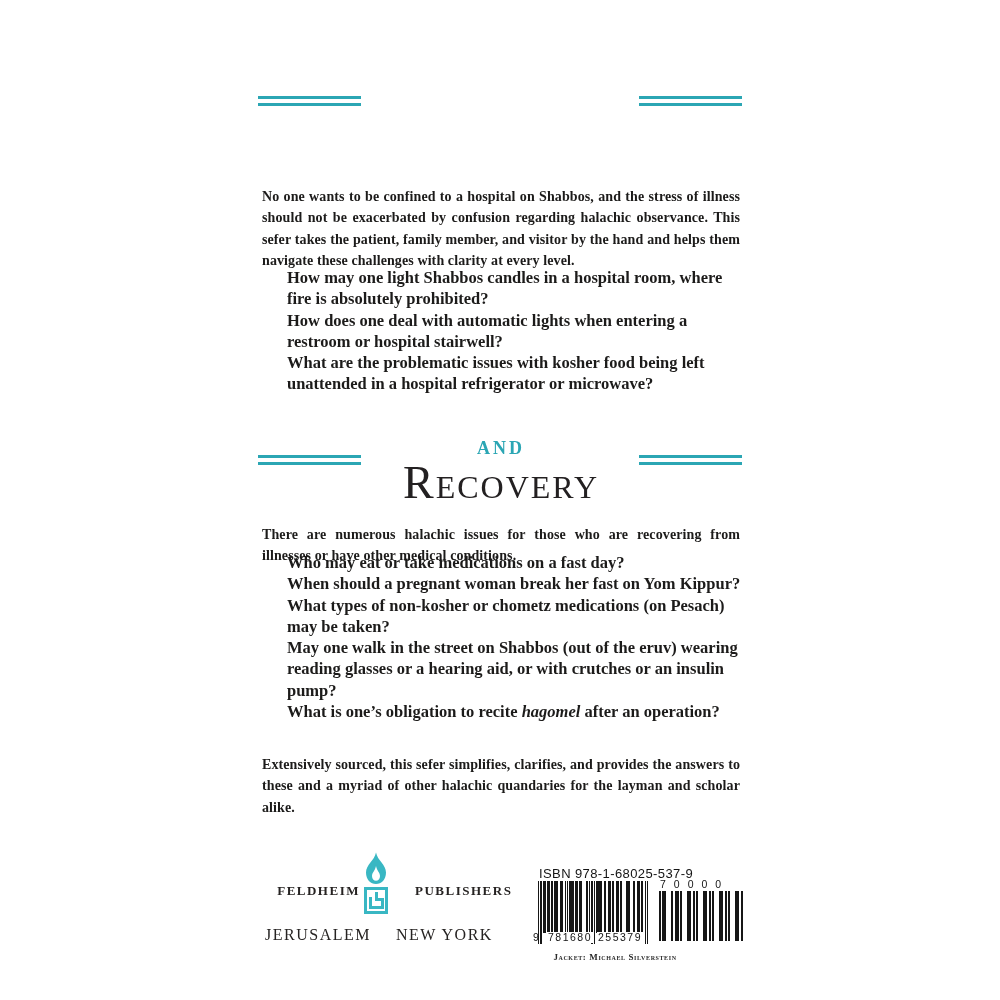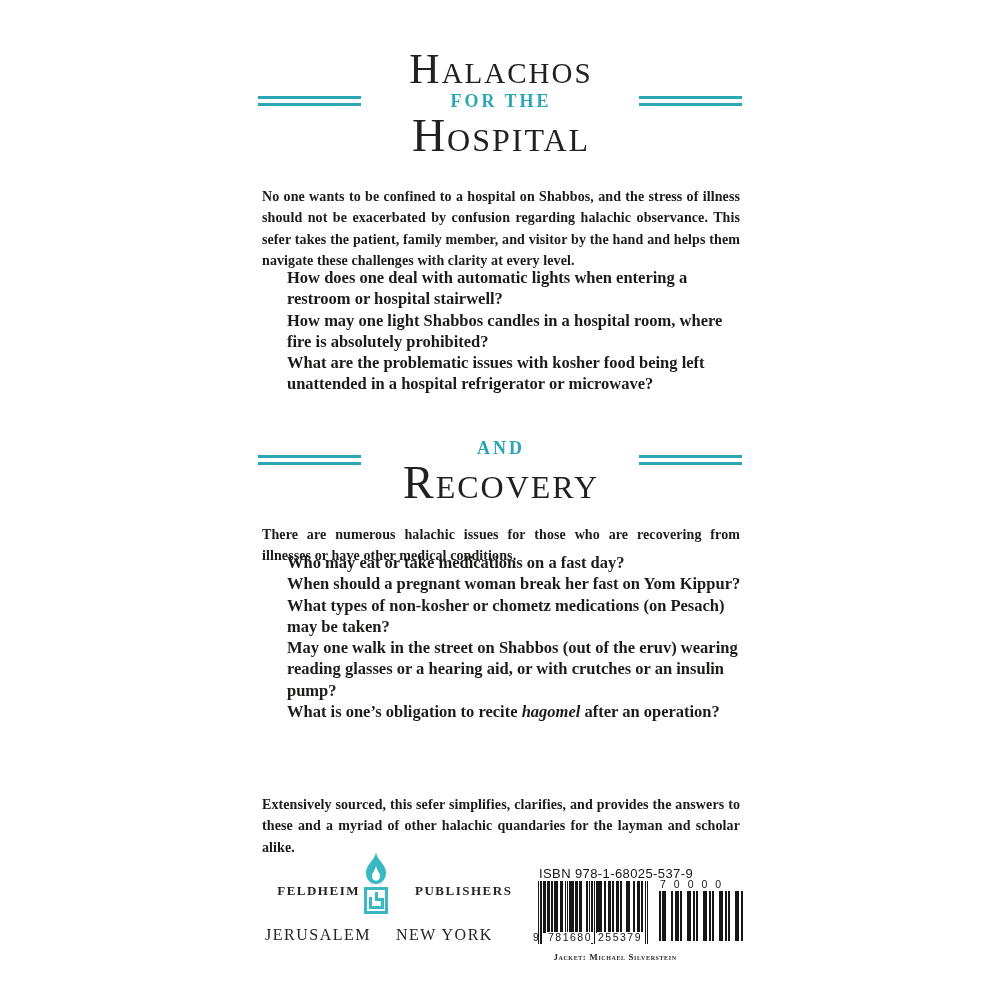--- a/index.html
+++ b/index.html
@@ -36,21 +36,21 @@
     text-transform:uppercase;font-weight:bold;margin:2px 0 1px 0;white-space:nowrap;
   }
   
   .para{
     position:absolute;left:262px;width:478px;
     font-size:14px;line-height:21.4px;font-weight:bold;
     text-align:justify;letter-spacing:0.1px;
   }
   .p-intro{top:172px;}
   .p-recov{top:510px;}
-  .p-close{top:780px;text-align:justify;}
+  .p-close{top:740px;text-align:justify;}
   .qlist{
     position:absolute;left:287px;width:455px;
     font-size:16.5px;line-height:21.3px;font-weight:bold;text-align:left;
   }
   .ql1{top:267px;}
   .ql2{top:552px;}
   .q{margin:0;}
   
   .logo{position:absolute;left:265px;top:850px;width:240px;height:85px;color:#262322;}
   .logo .flame{position:absolute;left:99px;top:2px;}
@@ -93,31 +93,26 @@
   }
 </style>
 </head>
 <body>
 
 <div class="page">
 
   <div class="rule rule-l1"></div>
   <div class="rule rule-r1"></div>
 
-  <div class="titleblock t1">
-    <div class="title-big sz1">Halachos</div>
-    <div class="title-teal">for the</div>
-    <div class="title-big sz2">Hospital</div>
-  </div>
 
   <p class="para p-intro">No one wants to be confined to a hospital on Shabbos, and the stress of illness should not be exacerbated by confusion regarding halachic observance. This sefer takes the patient, family member, and visitor by the hand and helps them navigate these challenges with clarity at every level.</p>
 
   <div class="qlist ql1">
+    <p class="q">How may one light Shabbos candles in a hospital room, where fire is absolutely prohibited?</p>
     <p class="q">How does one deal with automatic lights when entering a restroom or hospital stairwell?</p>
-    <p class="q">How may one light Shabbos candles in a hospital room, where fire is absolutely prohibited?</p>
     <p class="q">What are the problematic issues with kosher food being left unattended in a hospital refrigerator or microwave?</p>
   </div>
 
   <div class="rule rule-l2"></div>
   <div class="rule rule-r2"></div>
   <div class="titleblock t2">
     <div class="title-teal">and</div>
     <div class="title-big sz2">Recovery</div>
   </div>
 

